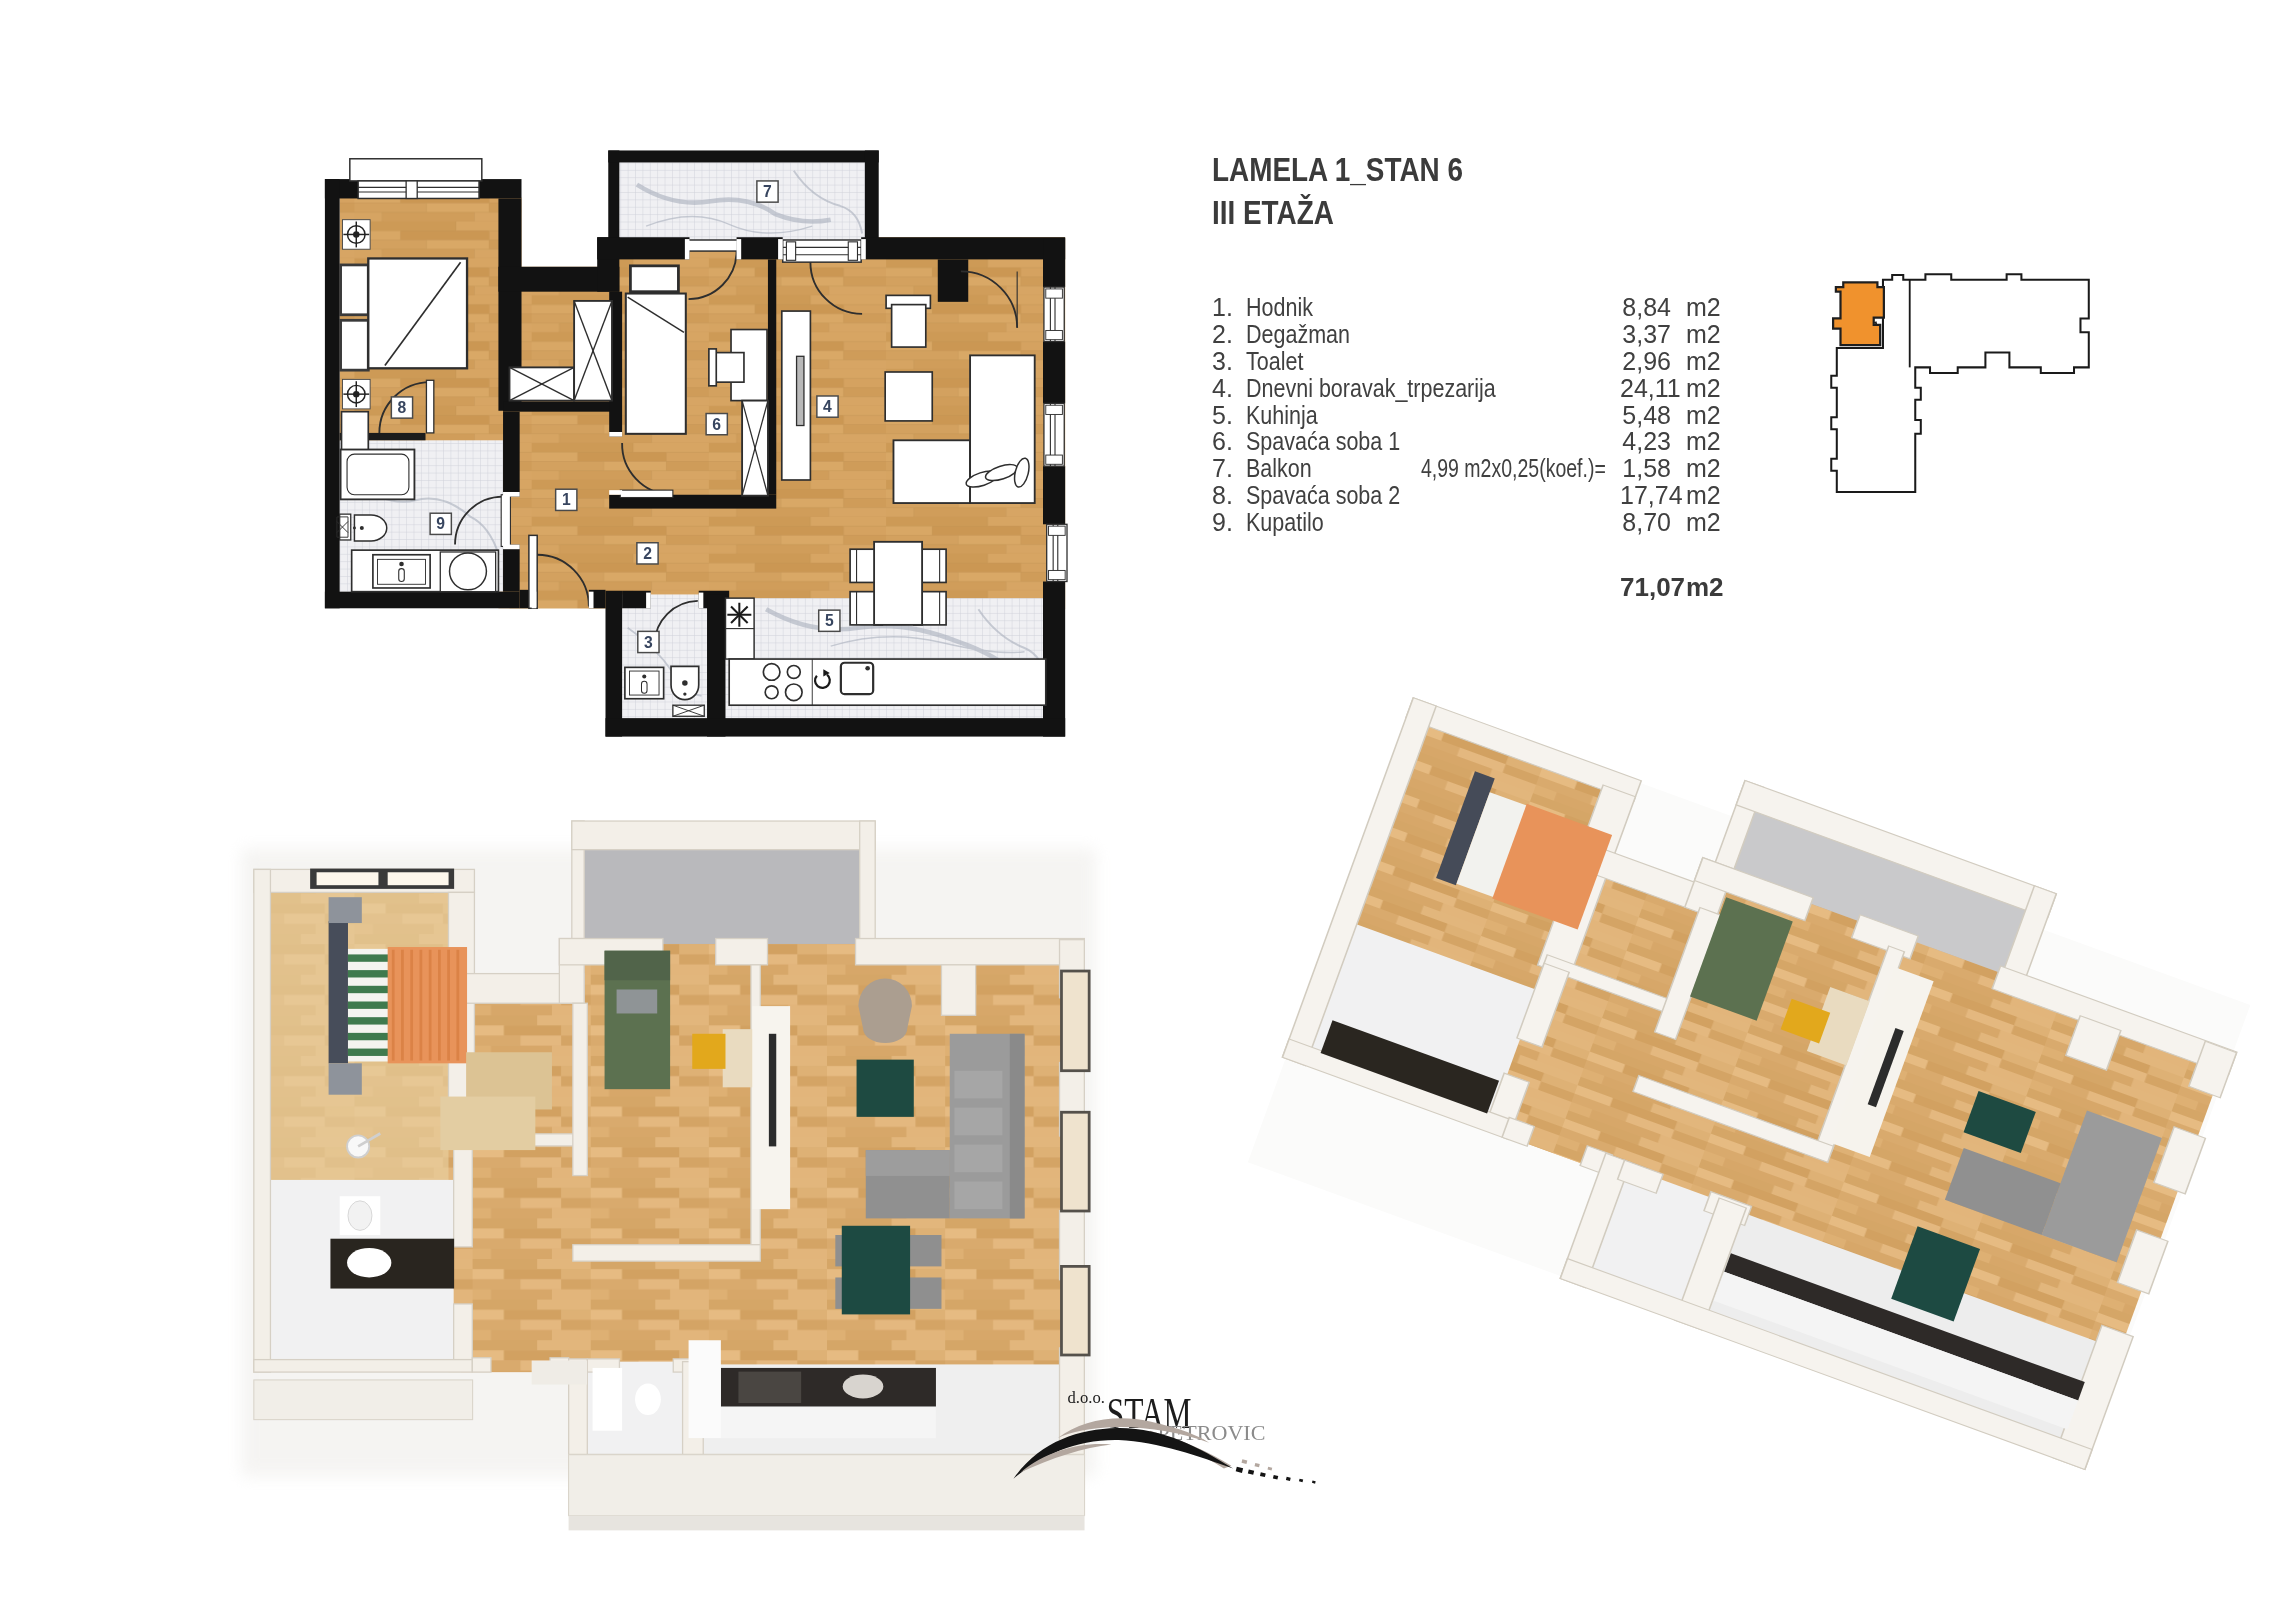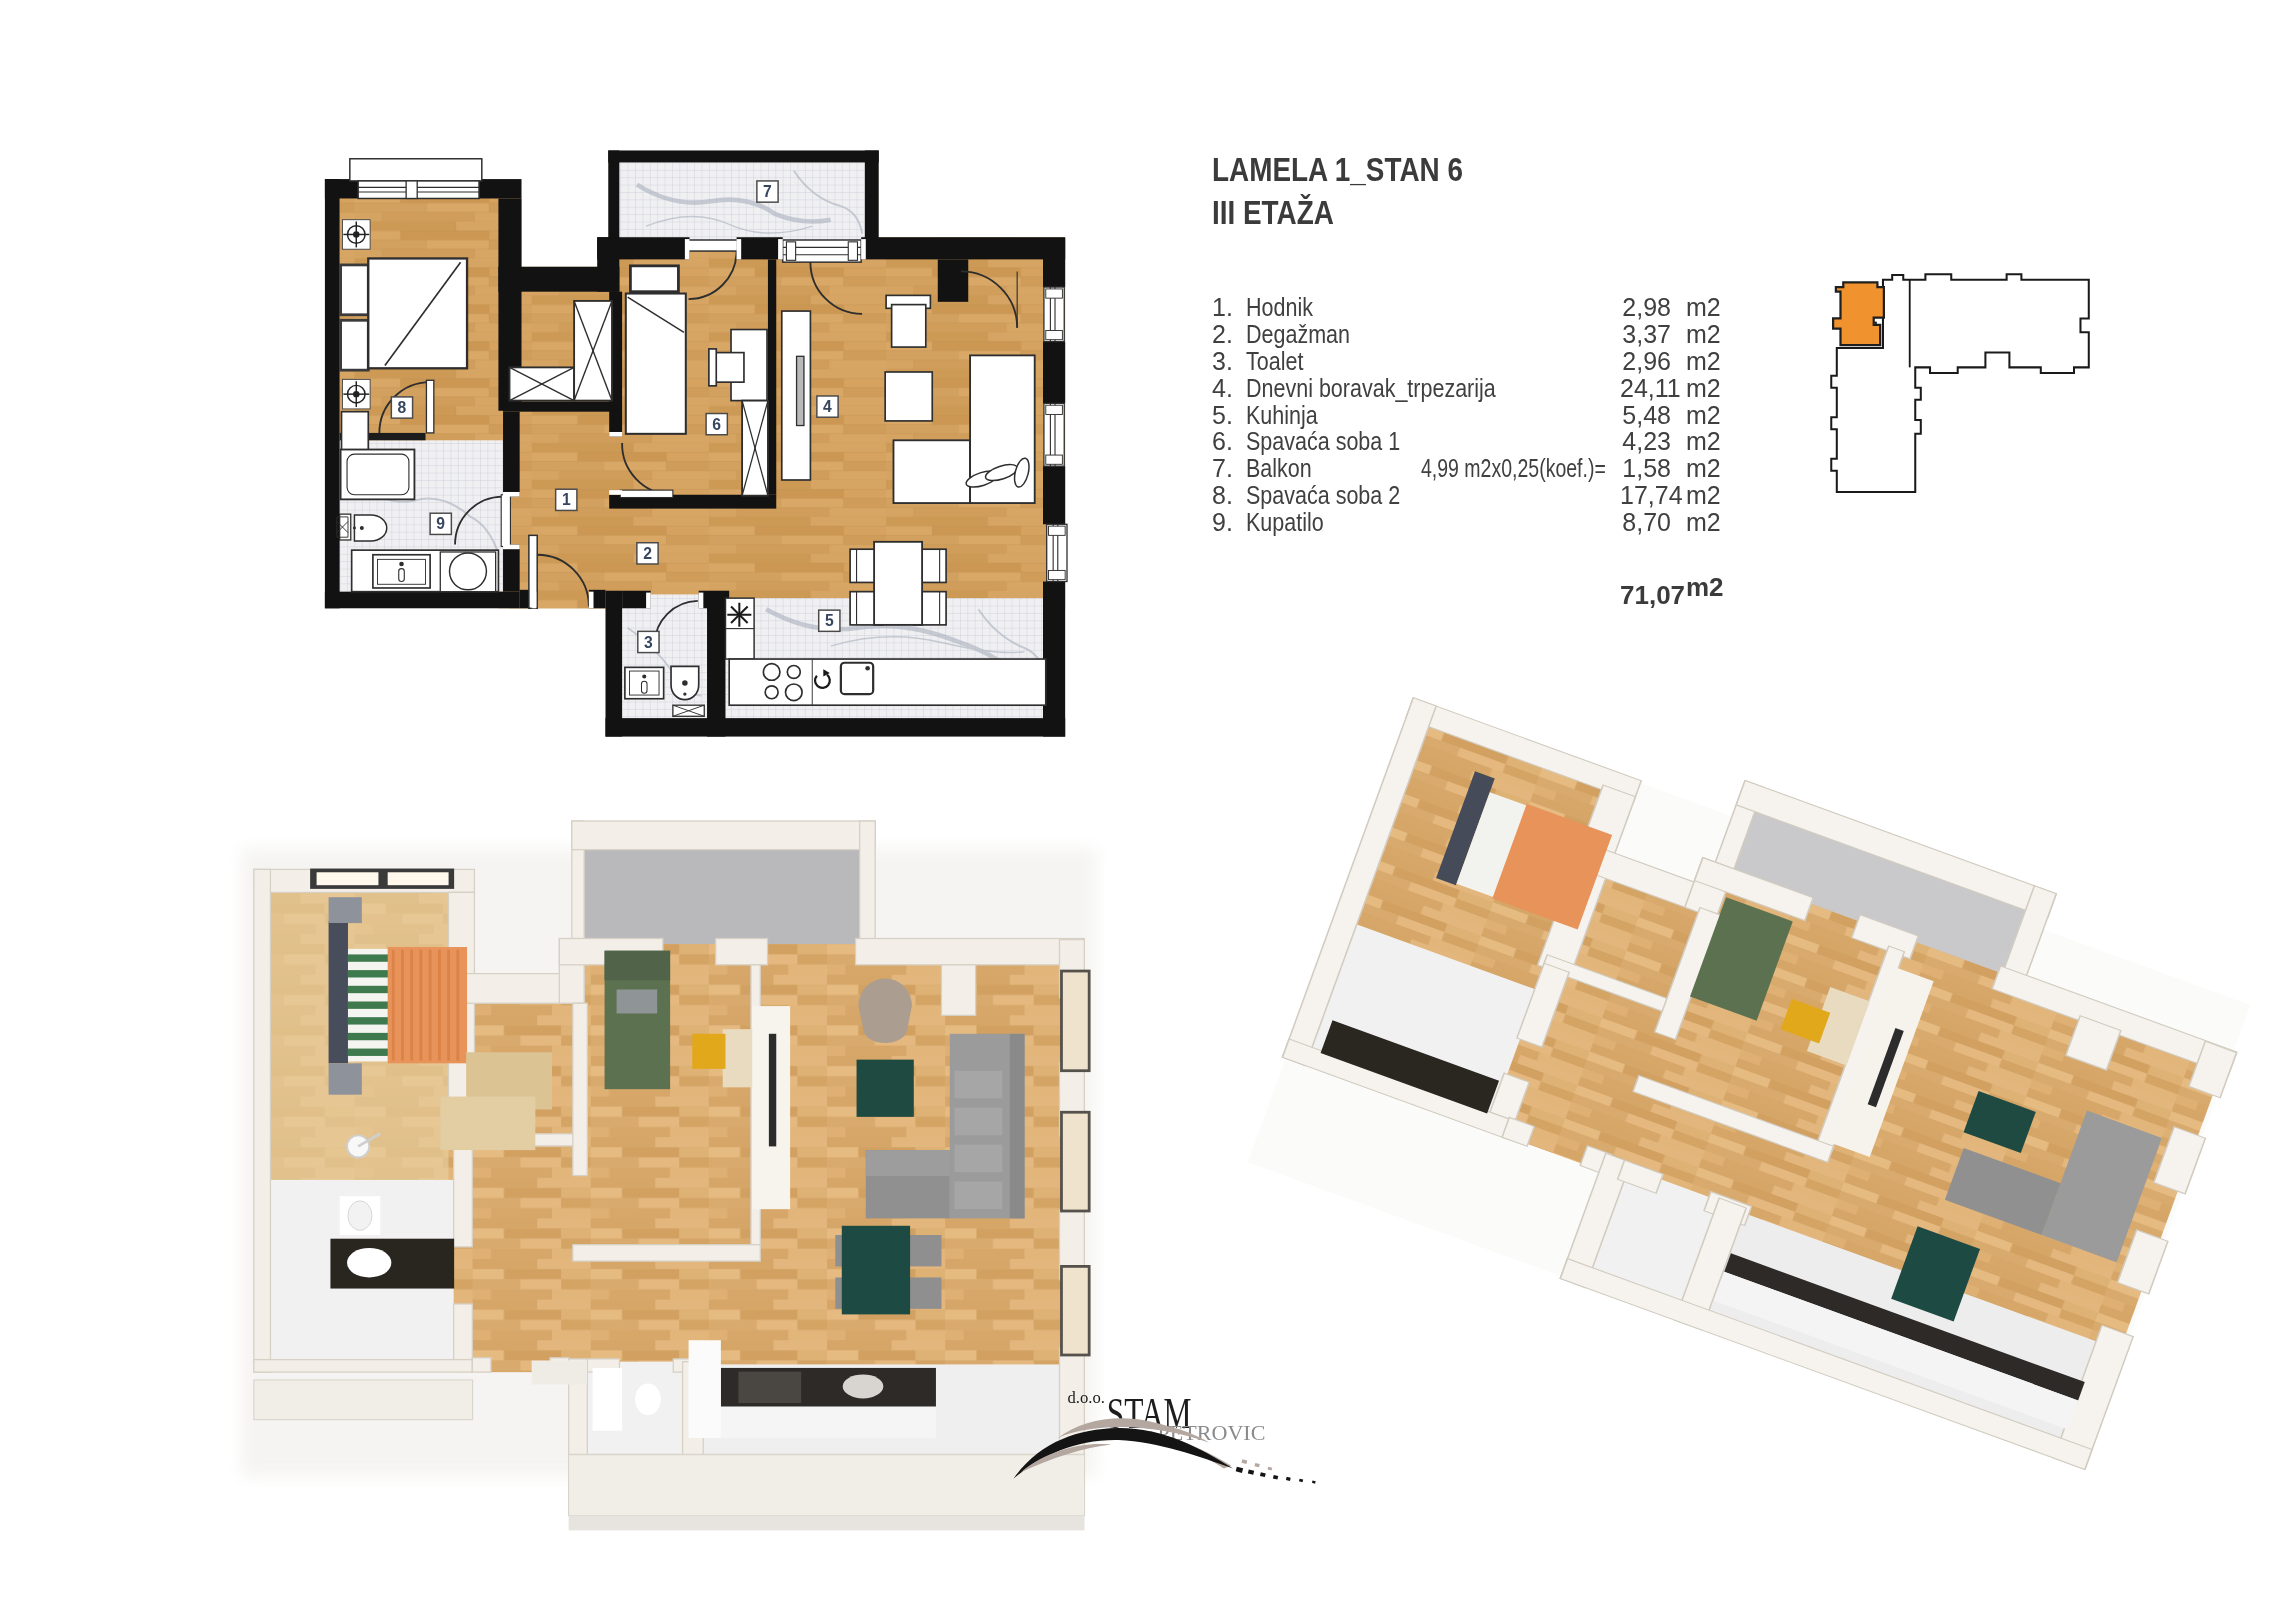--- a/index.html
+++ b/index.html
@@ -647,21 +647,21 @@
 <rect x="1374" y="1589" width="4.5" height="3.1" transform="rotate(14 1374 1589)"></rect>
 </g>
 </g>
   </svg>
 
   <div class="txt" id="title">LAMELA 1_STAN 6<br>III ETAŽA</div>
 
   <div class="row" style="top:293px">
       <span class="num">1.</span>
       <span class="nm">Hodnik</span>
-      <span class="vala">2,98</span>
+      <span class="vala">8,84</span>
       <span class="m2a">m2</span>
     </div>
 
   <div class="row" style="top:320px">
       <span class="num">2.</span>
       <span class="nm">Degažman</span>
       <span class="vala">3,37</span>
       <span class="m2a">m2</span>
     </div>
 
@@ -708,17 +708,17 @@
       <span class="m2a">m2</span>
     </div>
 
   <div class="row" style="top:508px">
       <span class="num">9.</span>
       <span class="nm">Kupatilo</span>
       <span class="vala">8,70</span>
       <span class="m2a">m2</span>
     </div>
 
-  <div class="txt" style="left:1620px;top:572px;width:51px;font-size:26px;font-weight:bold;color:#3b3b3b;text-align:right;margin-top:8px;">71,07</div>
+  <div class="txt" style="left:1620px;top:572px;width:51px;font-size:26px;font-weight:bold;color:#3b3b3b;text-align:right;">71,07</div>
 
   <div class="txt" style="left:1686px;top:572px;font-size:26px;font-weight:bold;color:#3b3b3b;">m2</div>
 </div>
 
 
 </body></html>

